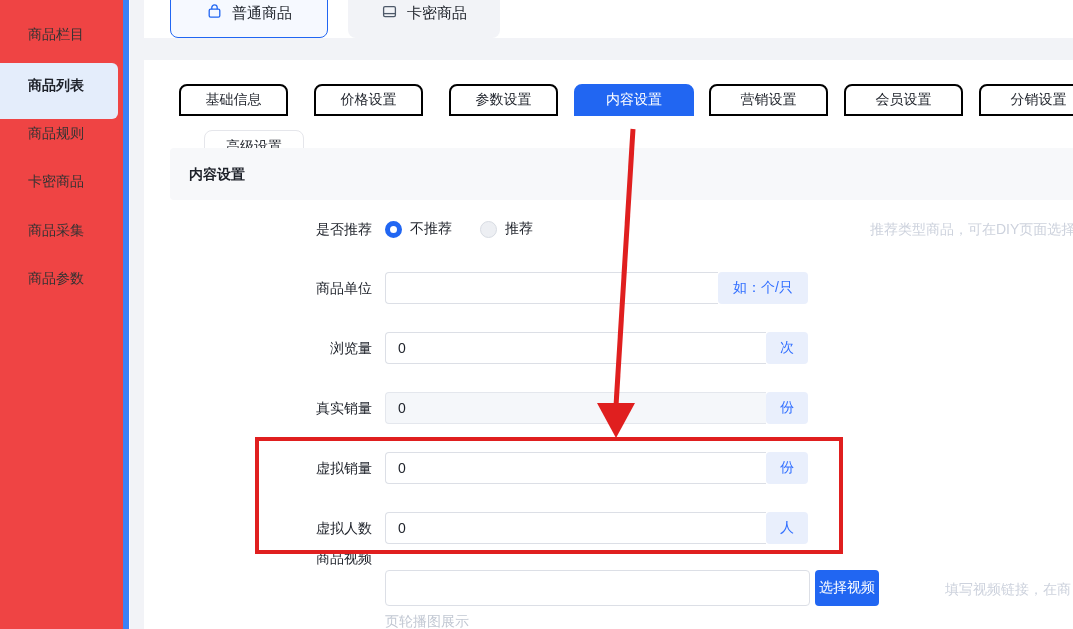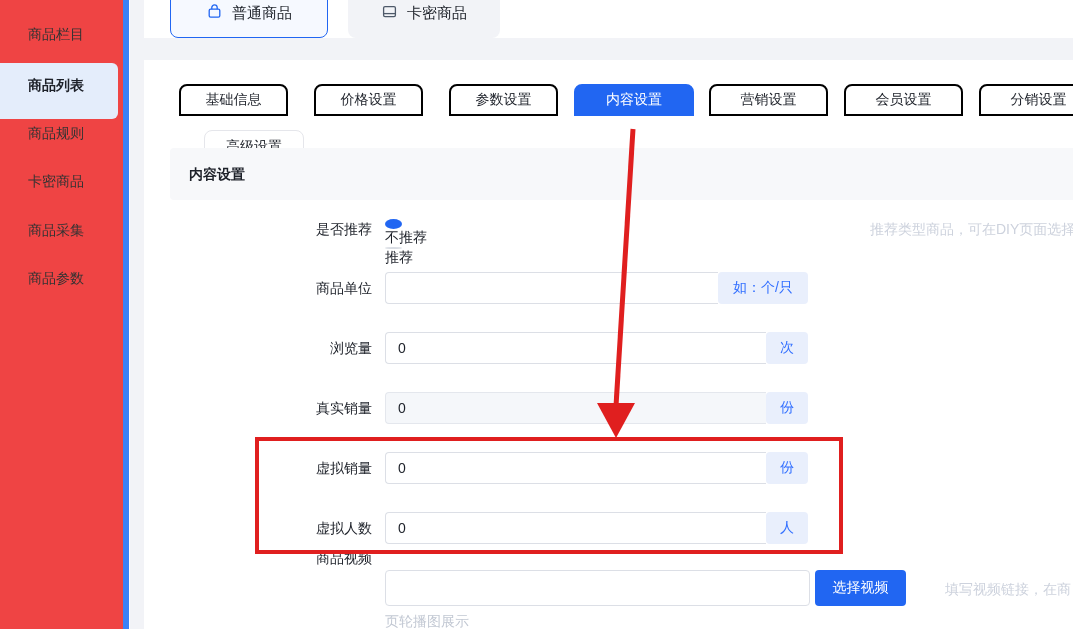--- a/index.html
+++ b/index.html
@@ -27,29 +27,29 @@
   .tab.active { background:#2166f2; border-color:#2166f2; color:#fff; }
   .tab-overflow { position:absolute; left:204px; top:130px; width:100px; height:40px; line-height:30px; text-align:center; background:#fff; border:1px solid #e5e6eb; border-radius:8px 8px 0 0; color:#1d2129; z-index:2; cursor:pointer; }
   
   .section-header { position:absolute; left:170px; top:148px; width:903px; height:52px; background:#f7f8fa; border-radius:4px 0 0 4px; line-height:52px; padding-left:19px; font-weight:bold; z-index:3; }
   
   .f-label { position:absolute; left:250px; width:122px; height:20px; line-height:20px; text-align:right; color:#1d2129; z-index:3; }
   .field { position:absolute; left:385px; width:423px; height:18px; z-index:3; }
   .field input { position:absolute; left:0; top:0; height:32px; border:1px solid #dcdfe6; border-radius:4px 0 0 4px; border-right:none; padding:0 12px; font-size:14px; color:#1d2129; font-family:inherit; outline:none; background:#fff; }
   .field input.disabled { background:#f5f7fa; border-color:#e4e7ed; }
   .suffix { position:absolute; right:0; top:0; height:32px; background:#e9effc; color:#3370ff; border-radius:4px; display:flex; align-items:center; justify-content:center; }
-  .radio-row { position:absolute; left:385px; top:219px; height:20px; display:flex; z-index:3;flex-direction:column; }
+  .radio-row { position:absolute; left:385px; top:219px; height:20px; display:flex; align-items:center; z-index:3; }
   .radio { width:17px; height:17px; border-radius:50%; margin-right:8px; cursor:pointer; }
   .radio.on  { background:#fff; border:5px solid #2166f2; }
   .radio.off { background:#edeff3; border:1px solid #d8dce3; }
   .radio-label { margin-right:28px; cursor:pointer; }
   .hint { position:absolute; color:#cdd2dd; white-space:nowrap; z-index:3; }
   .video-field { position:absolute; left:385px; top:570px; width:425px; height:36px; z-index:3; }
   .video-field input { width:425px; height:36px; border:1px solid #dcdfe6; border-radius:4px; padding:0 12px; font-size:14px; outline:none; font-family:inherit; }
-  .video-btn { position:absolute; left:815px; top:570px; width:91px; height:36px; background:#2166f2; color:#fff; border:none; border-radius:4px; font-size:14px; font-family:inherit; cursor:pointer; z-index:3; }
+  .video-btn { position:absolute; left:815px; top:570px; width:64px; height:36px; background:#2166f2; color:#fff; border:none; border-radius:4px; font-size:14px; font-family:inherit; cursor:pointer; z-index:3; }
   .partial-text { position:absolute; left:385px; top:613px; color:#c2c8d3; z-index:3; }
   
   .anno { position:absolute; left:0; top:0; width:1073px; height:629px; z-index:20; pointer-events:none; }
 </style>
 </head>
 <body>
 
 <div class="sidebar">
   <div class="side-item" style="top:14px">商品栏目</div>
   <div class="side-item active" style="top:63px">商品列表</div>

